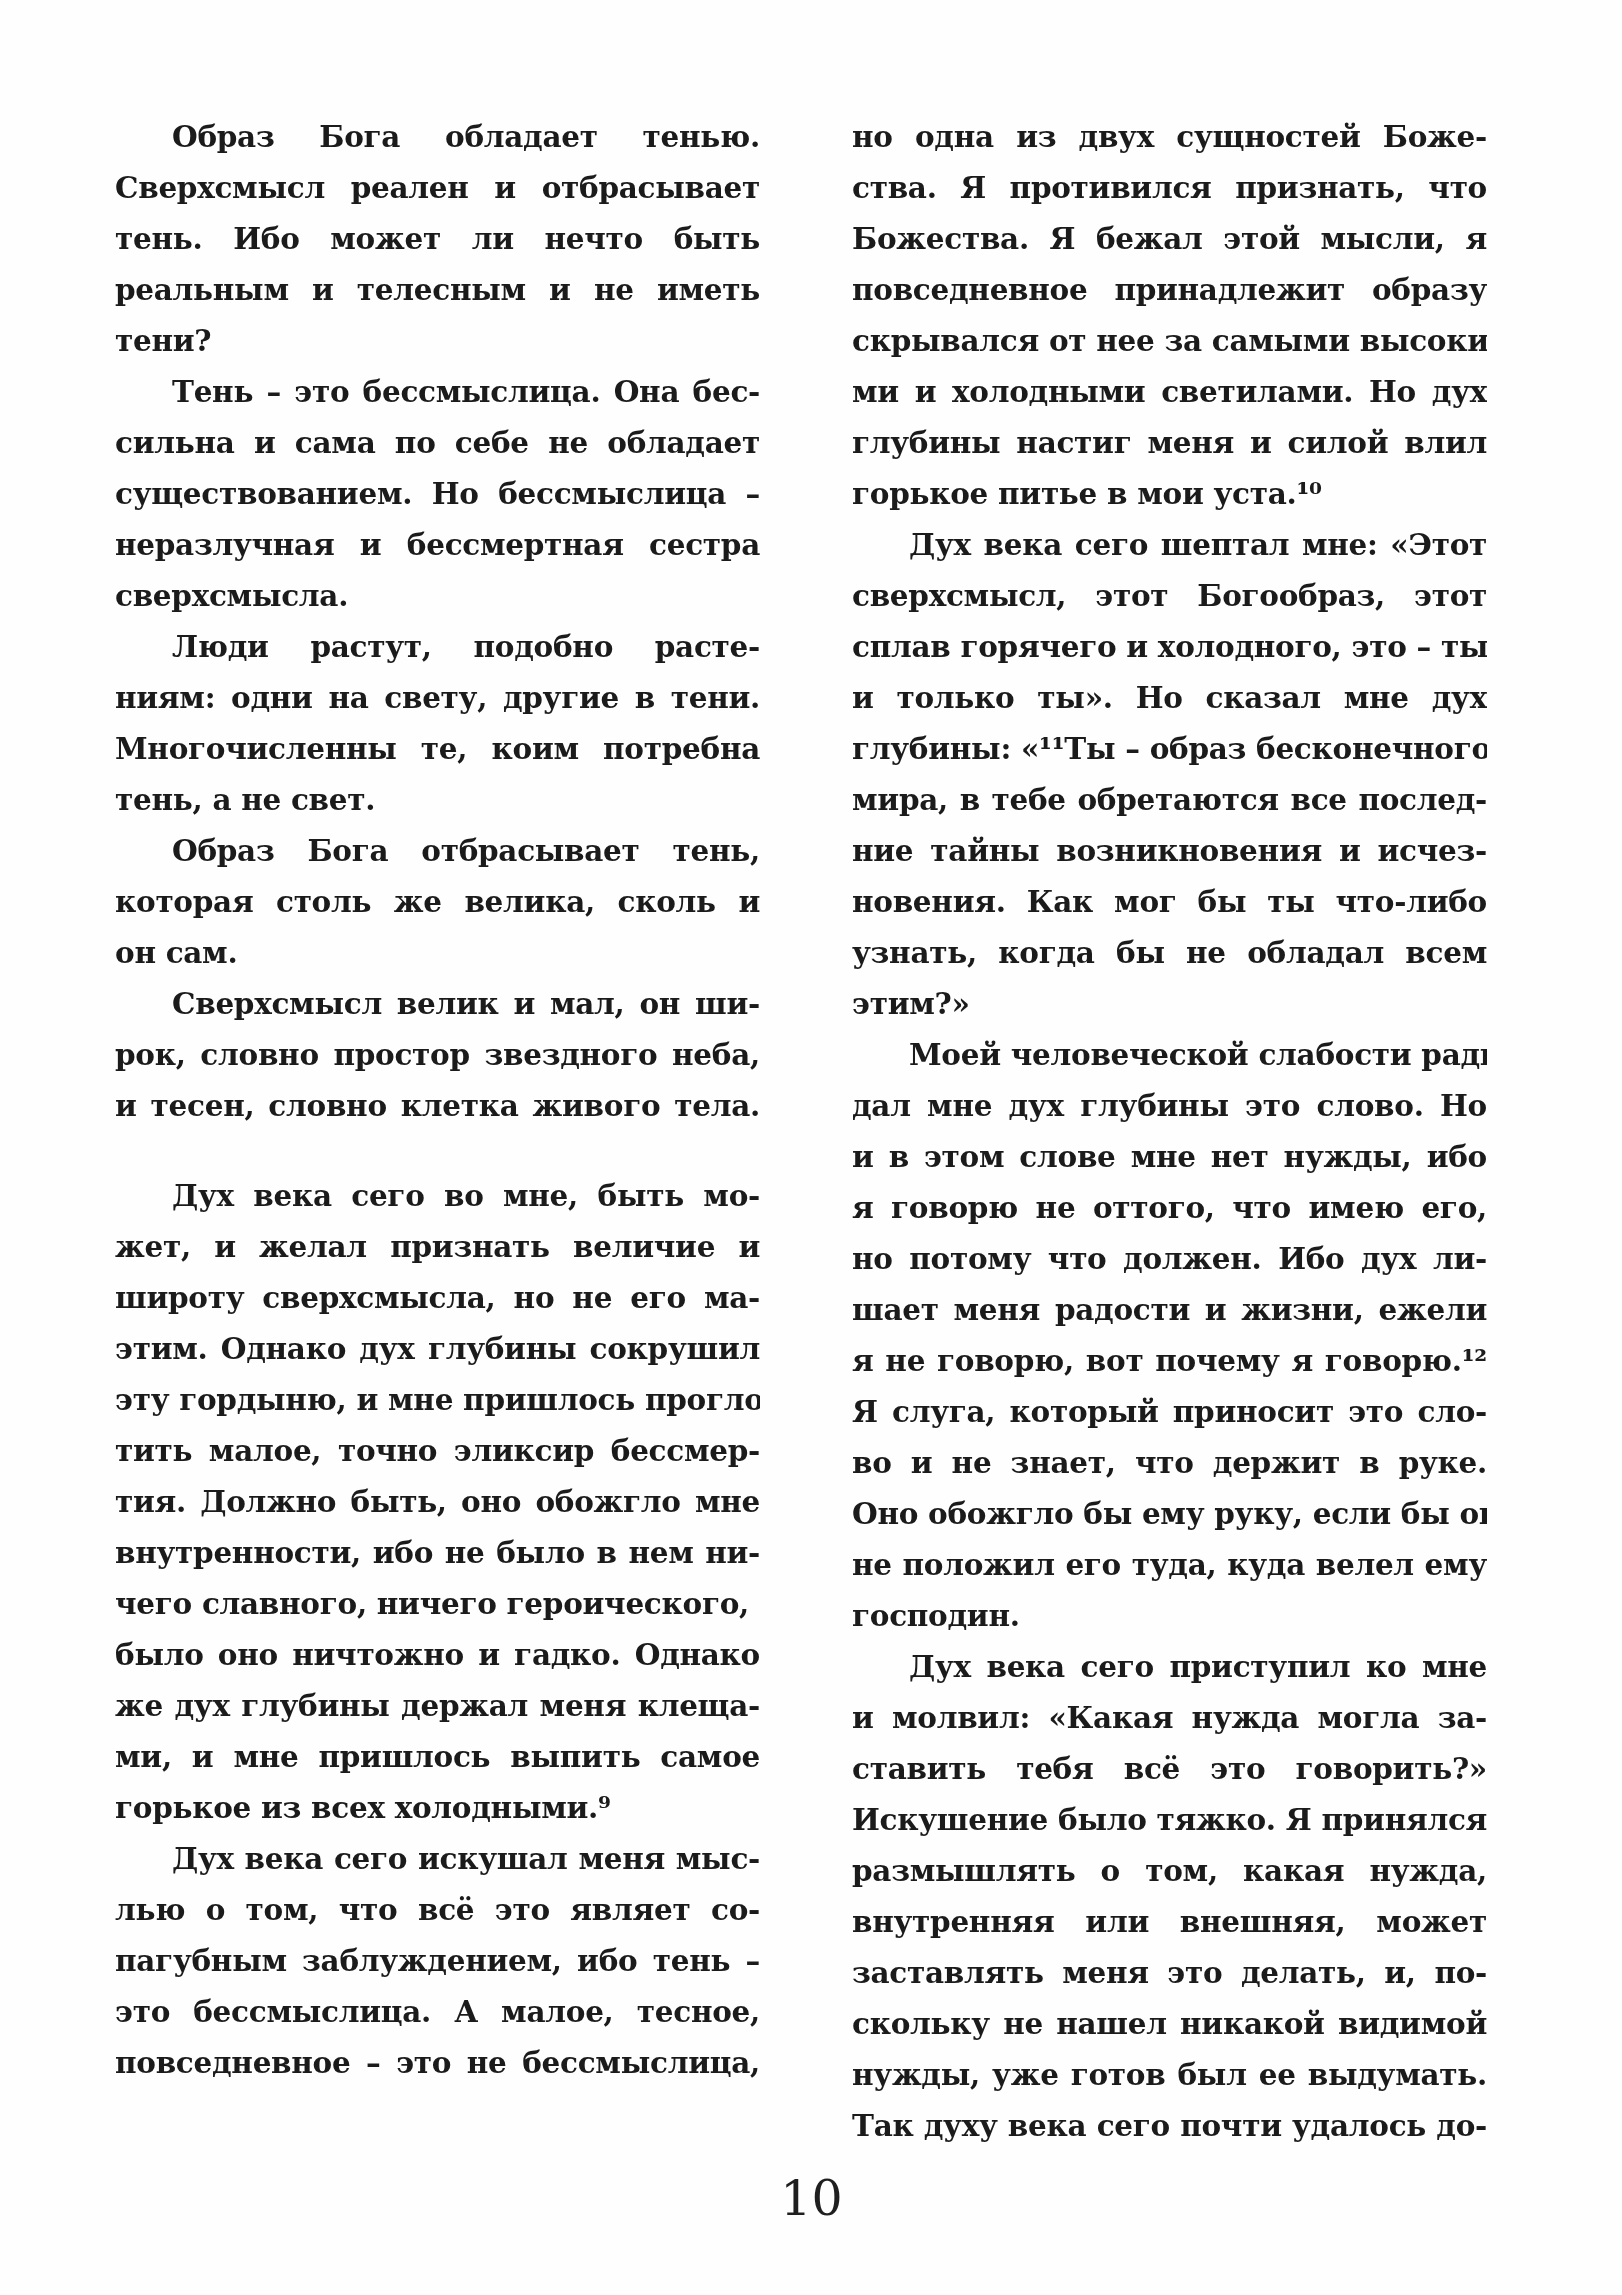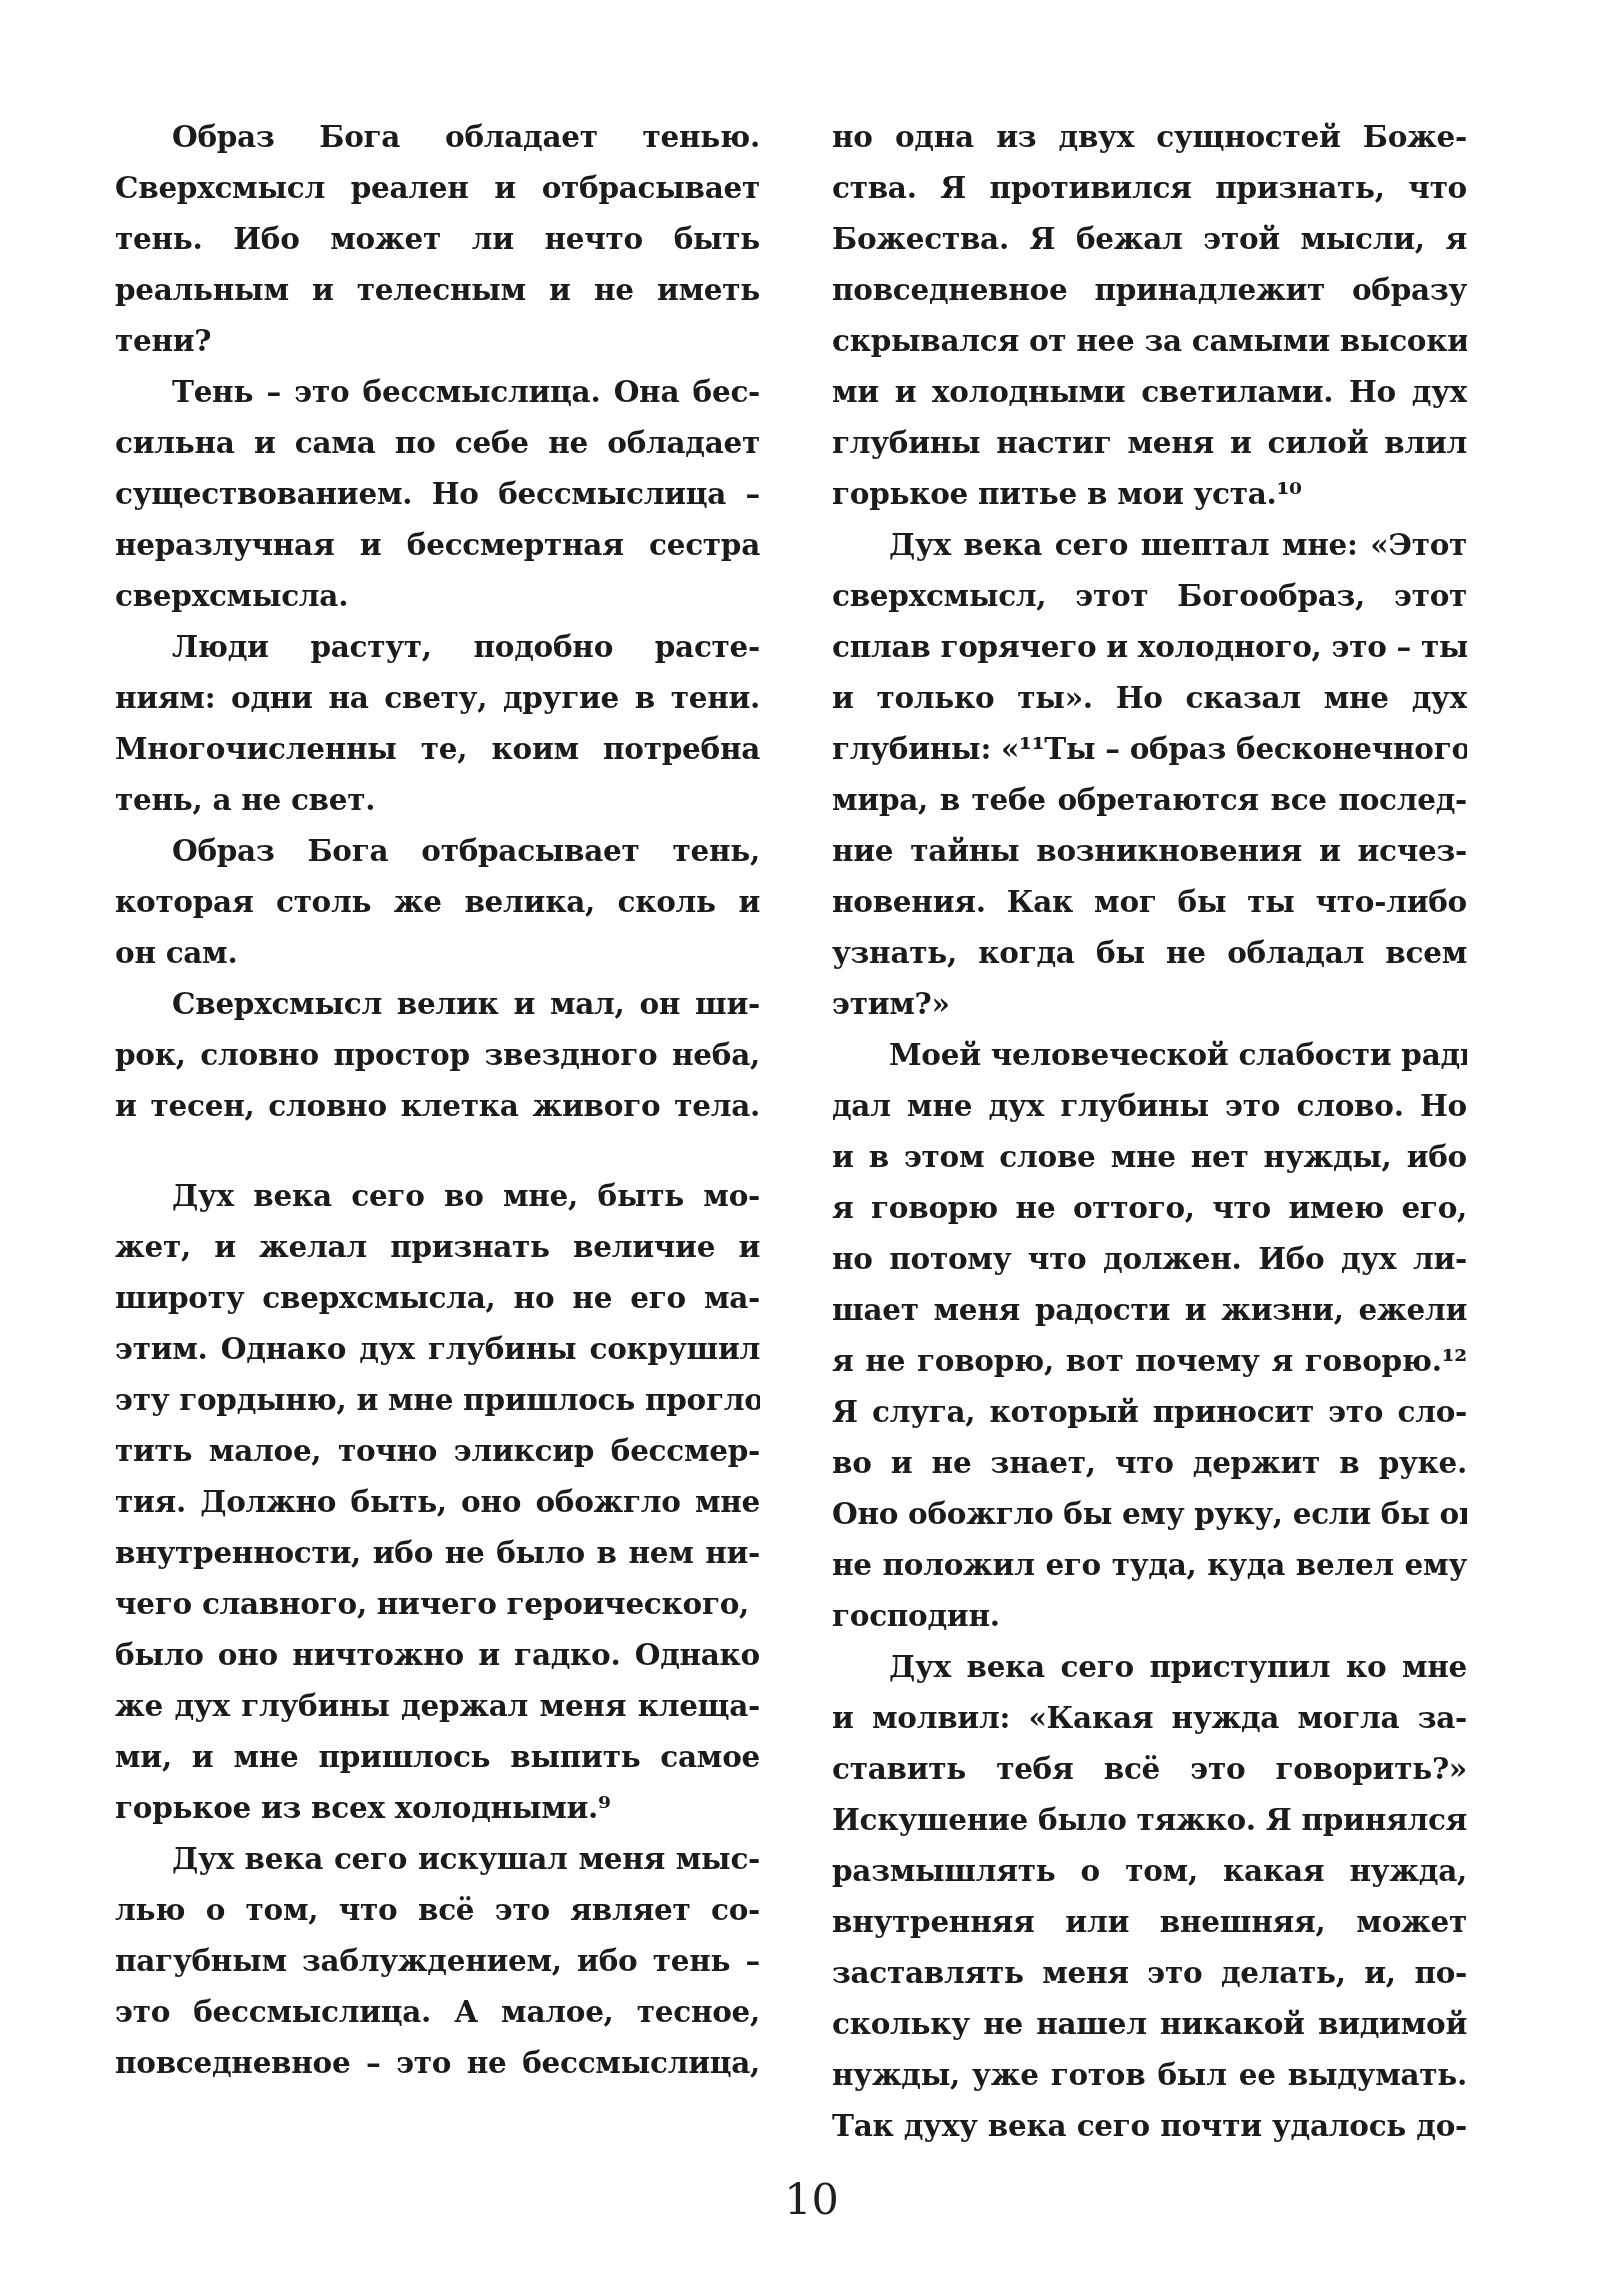--- a/index.html
+++ b/index.html
@@ -13,20 +13,21 @@
     position: relative;
     overflow: hidden;
     font-family: "DejaVu Serif", serif;
     color: #1b1b1b;
   }
   .text-block {
     position: absolute;
     left: 115px;
     top: 111px;
     display: flex;
+    gap: 20px;
   }
   .column { flex: none; }
   .col-left  { width: 645px; margin-right: 72px; }
   .col-right { width: 635px; }
   .line {
     height: 51px;
     line-height: 51px;
     font-size: 29.5px;
     font-weight: bold;
     letter-spacing: -0.3px;
@@ -39,21 +40,21 @@
   .line.indent { text-indent: 57px; }
   .line.gap    { margin-top: 39px; }
   .page-number {
     position: absolute;
     top: 2172px;
     left: 0;
     width: 1623px;
     height: 54px;
     line-height: 54px;
     text-align: center;
-    font-size: 43px;
+    font-size: 49px;
     font-weight: normal;
     color: #1f1f1f;
   }
 </style>
 </head>
 <body>
 
 <main>
   <div class="text-block">
     <section class="column col-left">

